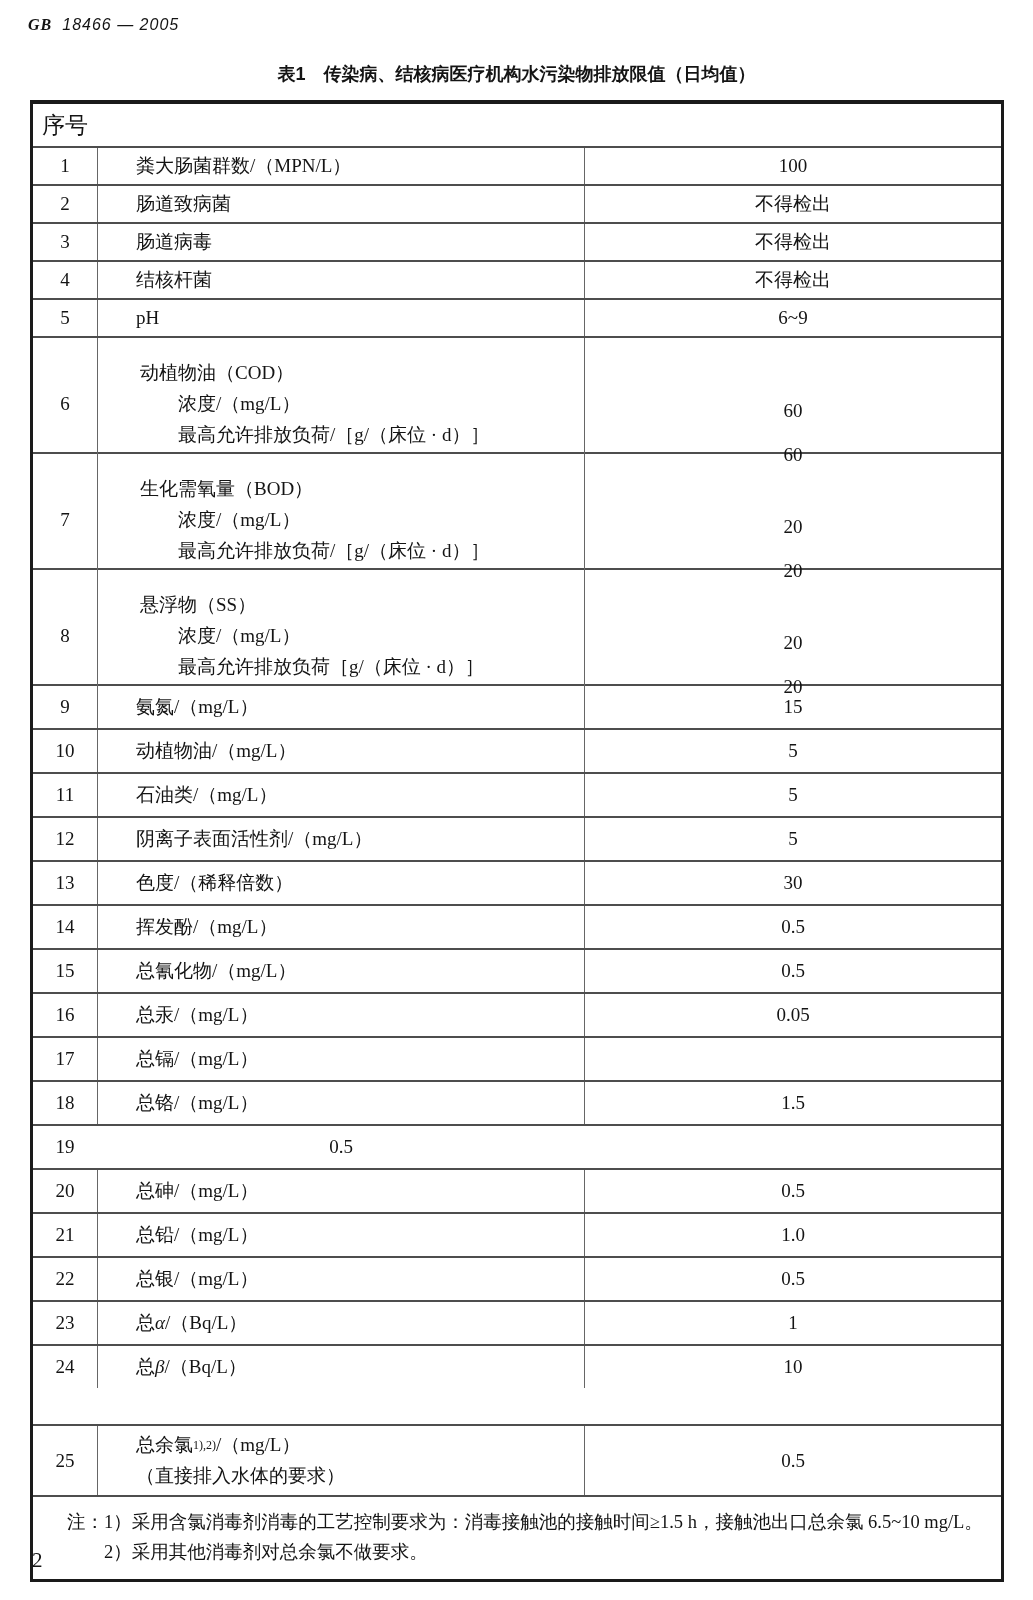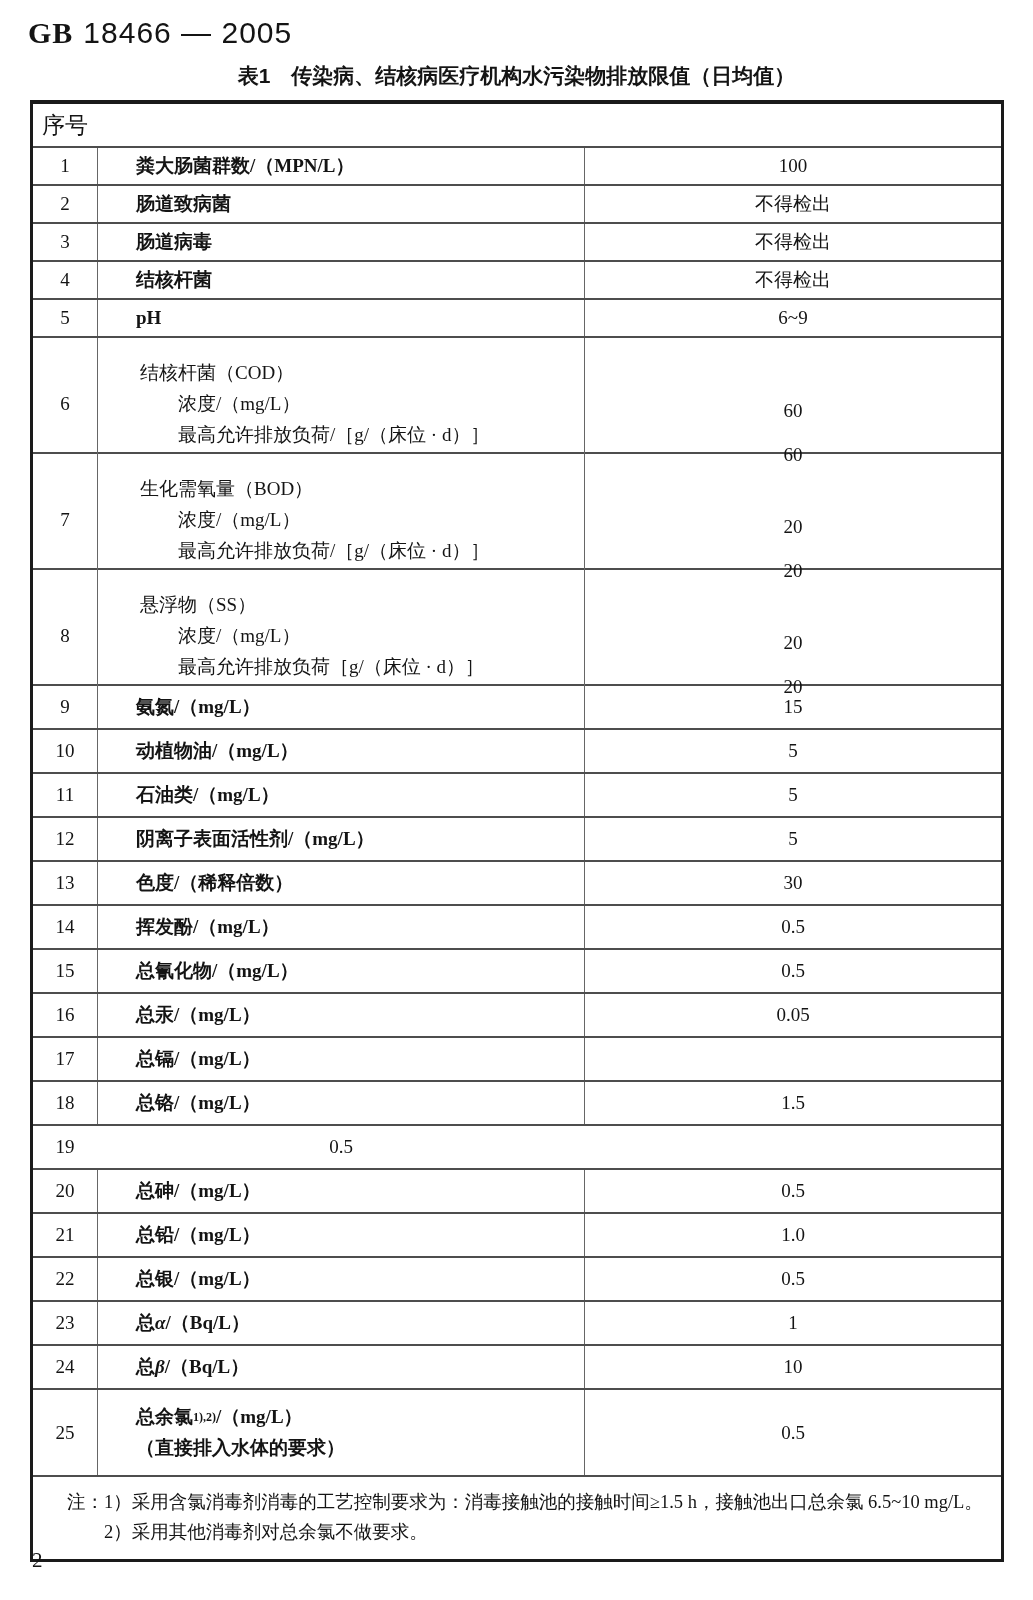--- a/index.html
+++ b/index.html
@@ -3,51 +3,51 @@
 <meta charset="utf-8">
 <style>
   * { margin:0; padding:0; box-sizing:border-box; }
   html,body { background:#ffffff; }
   .page {
     position:relative; width:1033px; height:1600px; background:#ffffff;
     color:#141414; font-family:"Liberation Serif","DejaVu Serif",serif;
     overflow:hidden;
   }
   
-  .doc-code { position:absolute; top:16px; left:28px; font-size:30px; letter-spacing:1px; }
+  .doc-code { position:absolute; top:16px; left:28px; font-size:16px; letter-spacing:1px;font-style:italic; }
   .doc-code .gb { font-weight:bold; font-family:"Liberation Serif","DejaVu Serif",serif; margin-right:10px; }
   .doc-code .num { font-family:"Liberation Sans","DejaVu Sans",sans-serif; font-weight:500; }
   
   .tbl-title {
     position:absolute; top:62px; left:0; width:100%; text-align:center;
     font-family:"Liberation Sans","DejaVu Sans",sans-serif;
-    font-weight:bold; font-size:21px;
+    font-weight:bold; font-size:18px;
   }
   
   .std-table {
     position:absolute; top:100px; left:30px; width:974px;
     border:3px solid #1a1a1a; border-top-width:4px; background:#fff;
   }
   .t-row { display:grid; grid-template-columns:64px 488px auto; }
   .t-row.bt, .t-note { border-top:2px solid #4d4d4d; }
   .c-no   { display:flex; align-items:center; justify-content:center; font-size:19px; }
   .c-item { border-left:1px solid #666; border-right:1px solid #666;
             display:flex; flex-direction:column; justify-content:center; font-size:19px; }
   .c-val  { display:flex; flex-direction:column; justify-content:center; text-align:center; font-size:19px; }
   .t-head { height:42px; }
   .t-head .c-item { align-items:center; }
   .h-cell { font-size:23px; }
   
   .rh-s { height:38px; }
   .rh-m { height:44px; }
   .rh-3 { height:116px; }
-  .rh-2 { height:87px; }
+  .rh-2 { height:71px;margin-top:36px; }
   
   .i-line { display:flex; align-items:center; }
-  .indent-item  { padding-left:38px;font-weight:bold; }
+  .indent-item  { padding-left:38px; }
   .indent-group { padding-left:42px; }
   .indent-sub   { padding-left:80px; }
   .rh-3 .i-line, .rh-3 .v-line { height:31px; }
   .rh-2 .i-line { height:31px; }
   .v-line { display:flex; align-items:center; justify-content:center;margin-top:13px; }
   sup { font-size:12px; vertical-align:super; line-height:0; }
   i { font-style:italic; }
   
   .t-note { display:flex; padding:10px 18px 12px 34px; font-size:18.5px; line-height:30px; }
   .note-label { white-space:nowrap; }
@@ -113,21 +113,21 @@
           <div class="c-item">
             <div class="i-line indent-item">pH</div>
           </div>
           <div class="c-val">
             <div class="v-single">6~9</div>
           </div>
         </div>
         <div class="t-row bt rh-3">
           <div class="c-no">6</div>
           <div class="c-item">
-            <div class="i-line indent-group">结核杆菌（COD）</div>
+            <div class="i-line indent-group">动植物油（COD）</div>
             <div class="i-line indent-sub">浓度/（mg/L）</div>
             <div class="i-line indent-sub">最高允许排放负荷/［g/（床位 · d）］</div>
           </div>
           <div class="c-val">
             <div class="v-line"></div>
             <div class="v-line">60</div>
             <div class="v-line">60</div>
           </div>
         </div>
         <div class="t-row bt rh-3">

